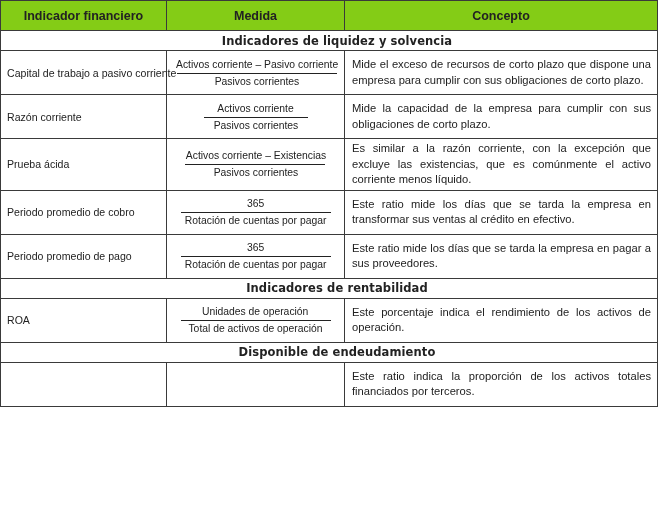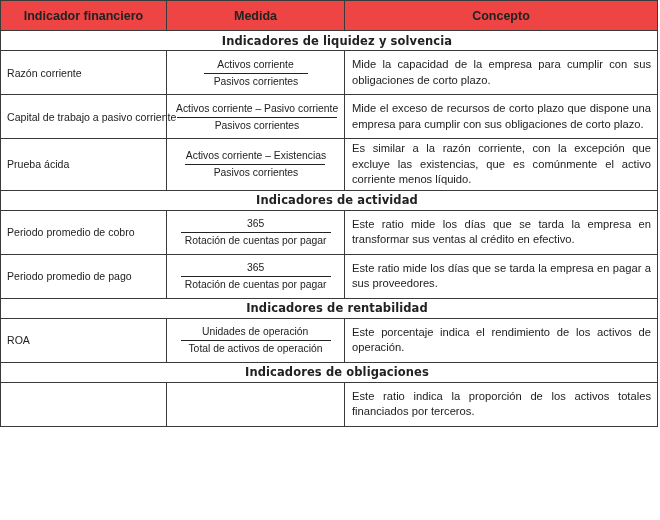--- a/index.html
+++ b/index.html
@@ -11,21 +11,21 @@
     font-family: "Liberation Sans", sans-serif;
     color: #222222;
     table-layout: fixed;
   }
   .tbl td, .tbl th {
     border: 1.5px solid #3a3a3a;
     padding: 0;
     vertical-align: middle;
   }
   .tbl th {
-    background: #ef4444;
+    background: #84cc16;
     font-weight: bold;
     font-size: 12.5px;
     height: 29px;
     text-align: center;
   }
   .col1 { width: 166px; }
   .col2 { width: 178px; }
   .col3 { width: auto; }
   .section td {
     height: 19px;
@@ -77,56 +77,53 @@
       <th>Medida</th>
       <th>Concepto</th>
     </tr>
   </thead>
   <tbody>
 
     <tr class="section">
       <td colspan="3">Indicadores de liquidez y solvencia</td>
     </tr>
     <tr class="row">
+      <td class="ind"><span>Capital de trabajo a pasivo corriente</span></td>
+      <td class="med">
+        <span class="frac">
+          <span class="num">Activos corriente – Pasivo corriente</span>
+          <span class="bar" style="width:160px"></span>
+          <span class="den">Pasivos corrientes</span>
+        </span>
+      </td>
+      <td class="con">Mide el exceso de recursos de corto plazo que dispone una empresa para cumplir con sus obligaciones de corto plazo.</td>
+    </tr>
+    <tr class="row">
       <td class="ind"><span>Razón corriente</span></td>
       <td class="med">
         <span class="frac">
           <span class="num">Activos corriente</span>
           <span class="bar" style="width:104px"></span>
           <span class="den">Pasivos corrientes</span>
         </span>
       </td>
       <td class="con">Mide la capacidad de la empresa para cumplir con sus obligaciones de corto plazo.</td>
-    </tr>
-    <tr class="row">
-      <td class="ind"><span>Capital de trabajo a pasivo corriente</span></td>
-      <td class="med">
-        <span class="frac">
-          <span class="num">Activos corriente – Pasivo corriente</span>
-          <span class="bar" style="width:160px"></span>
-          <span class="den">Pasivos corrientes</span>
-        </span>
-      </td>
-      <td class="con">Mide el exceso de recursos de corto plazo que dispone una empresa para cumplir con sus obligaciones de corto plazo.</td>
     </tr>
     <tr class="row">
       <td class="ind"><span>Prueba ácida</span></td>
       <td class="med">
         <span class="frac">
           <span class="num">Activos corriente – Existencias</span>
           <span class="bar" style="width:140px"></span>
           <span class="den">Pasivos corrientes</span>
         </span>
       </td>
       <td class="con">Es similar a la razón corriente, con la excepción que excluye las existencias, que es comúnmente el activo corriente menos líquido.</td>
     </tr>
 
-    <tr class="section">
-      <td colspan="3">Indicadores de actividad</td>
-    </tr>
     <tr class="row">
       <td class="ind"><span>Periodo promedio de cobro</span></td>
       <td class="med">
         <span class="frac">
           <span class="num">365</span>
           <span class="bar" style="width:150px"></span>
           <span class="den">Rotación de cuentas por pagar</span>
         </span>
       </td>
       <td class="con">Este ratio mide los días que se tarda la empresa en transformar sus ventas al crédito en efectivo.</td>
@@ -152,21 +149,21 @@
         <span class="frac">
           <span class="num">Unidades de operación</span>
           <span class="bar" style="width:150px"></span>
           <span class="den">Total de activos de operación</span>
         </span>
       </td>
       <td class="con">Este porcentaje indica el rendimiento de los activos de operación.</td>
     </tr>
 
     <tr class="section">
-      <td colspan="3">Indicadores de obligaciones</td>
+      <td colspan="3">Disponible de endeudamiento</td>
     </tr>
     <tr class="row">
       <td class="ind"></td>
       <td class="med">
         
       </td>
       <td class="con">Este ratio indica la proporción de los activos totales financiados por terceros.</td>
     </tr>
   </tbody>
 </table>

